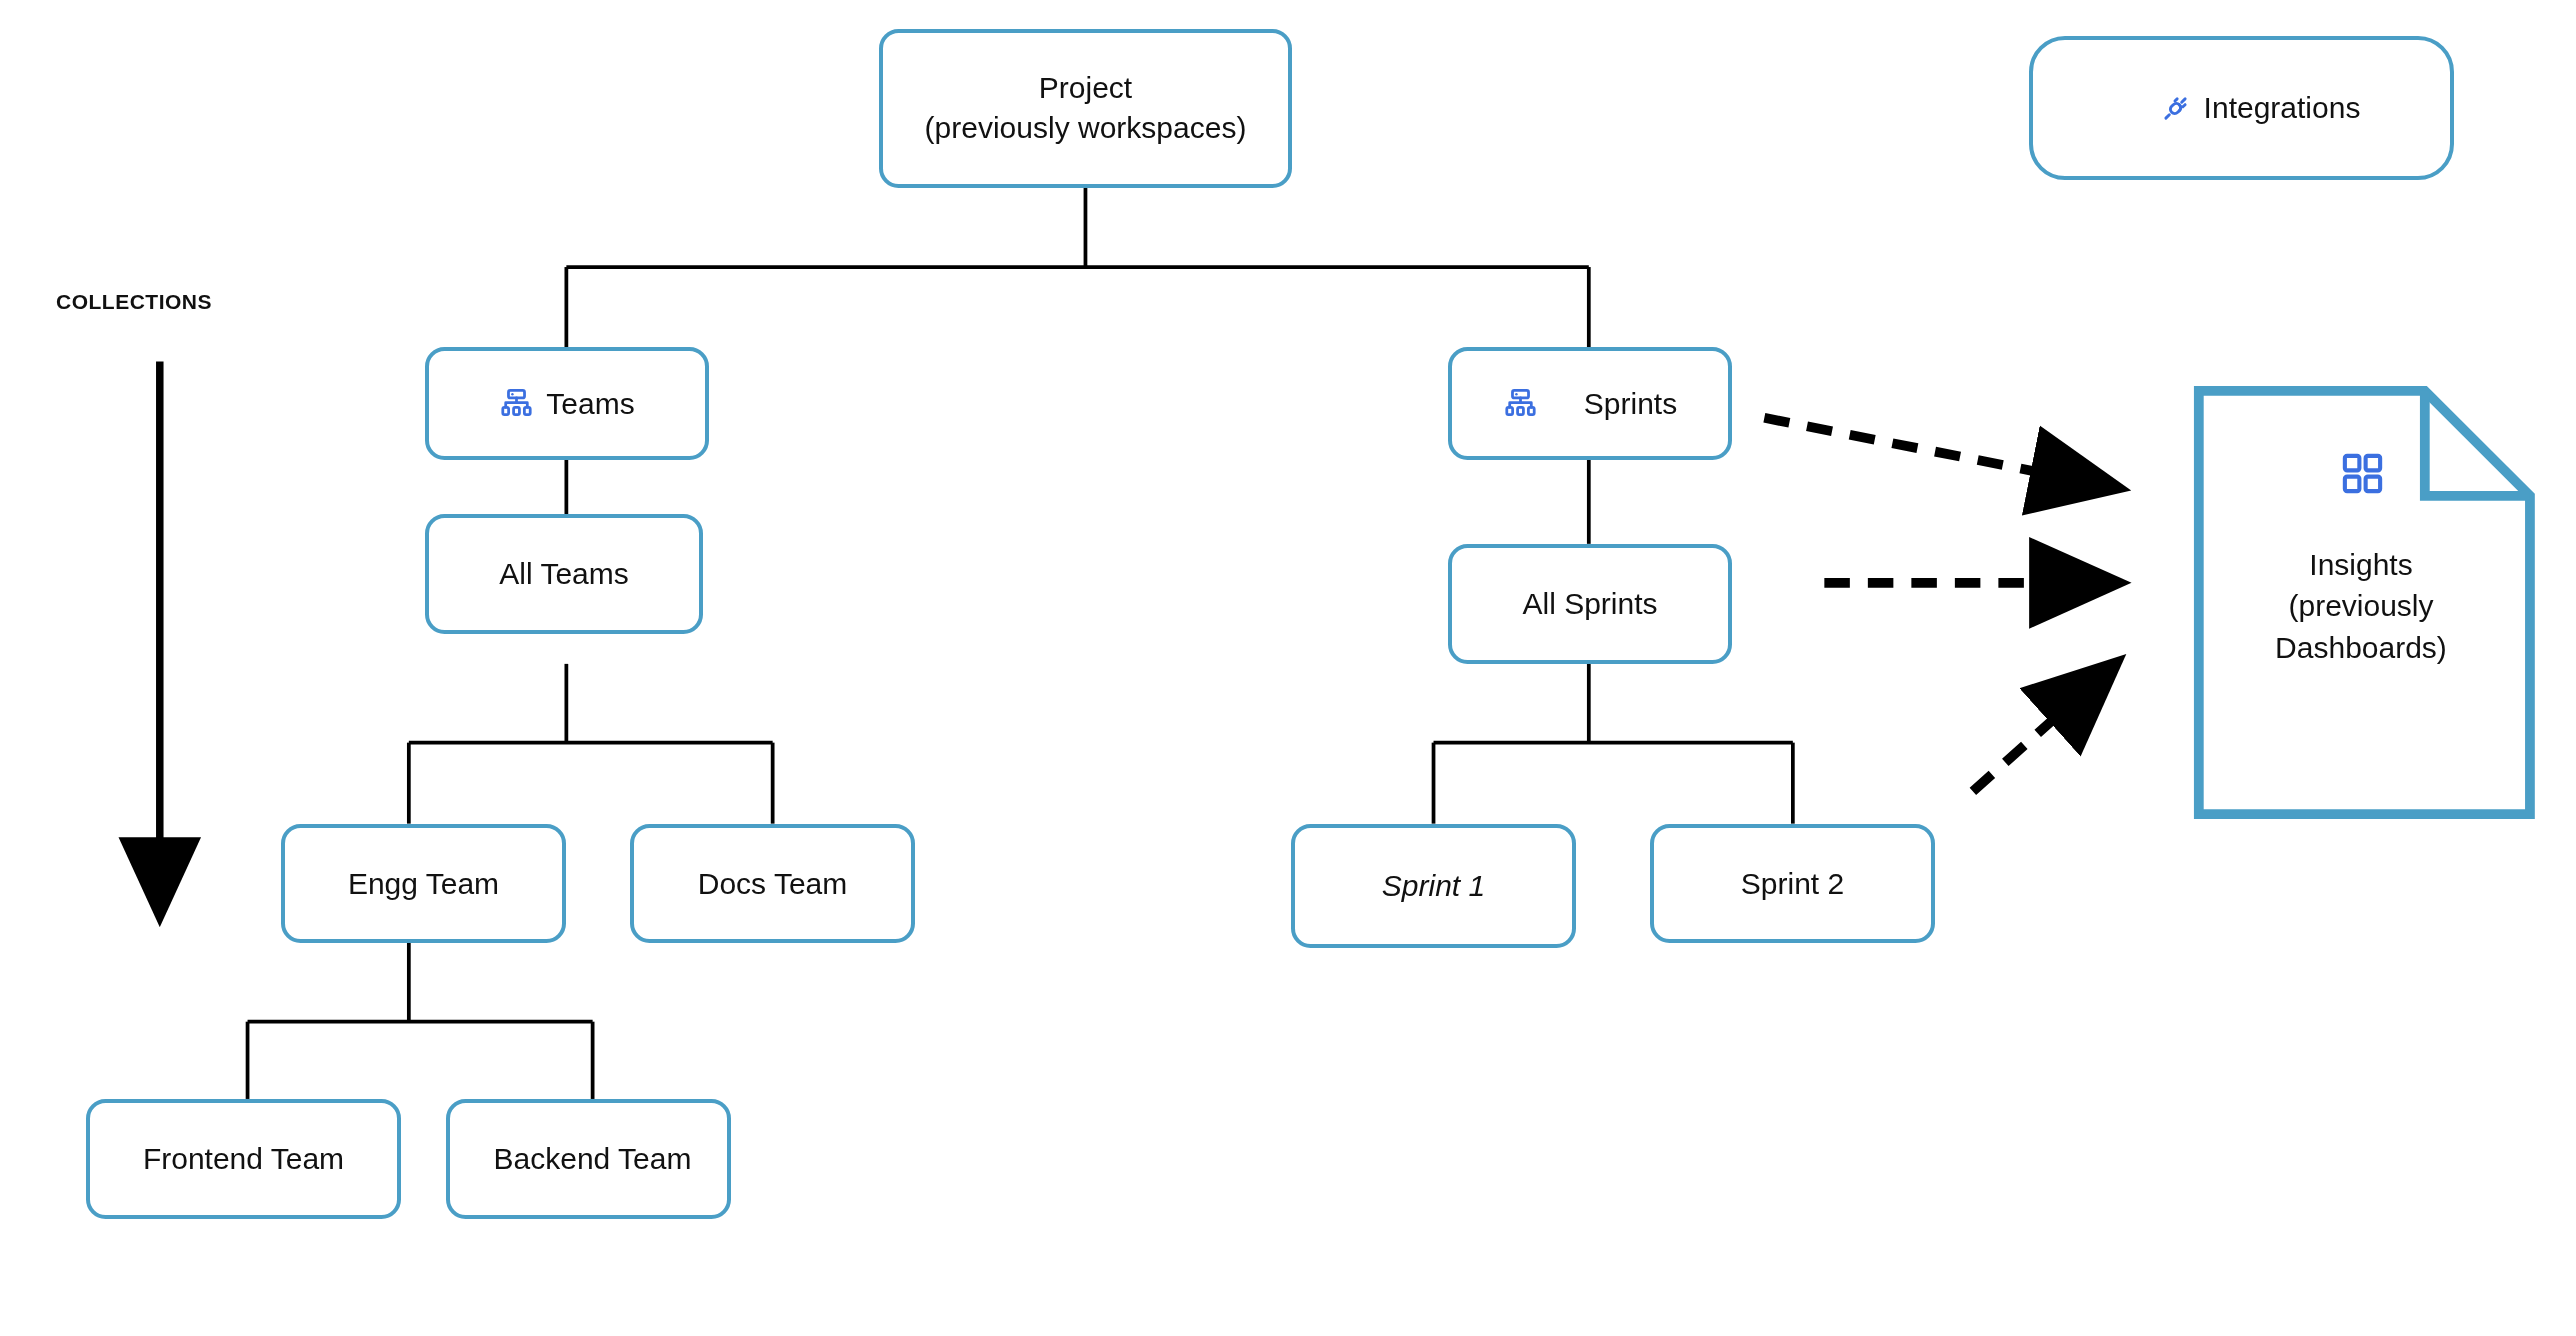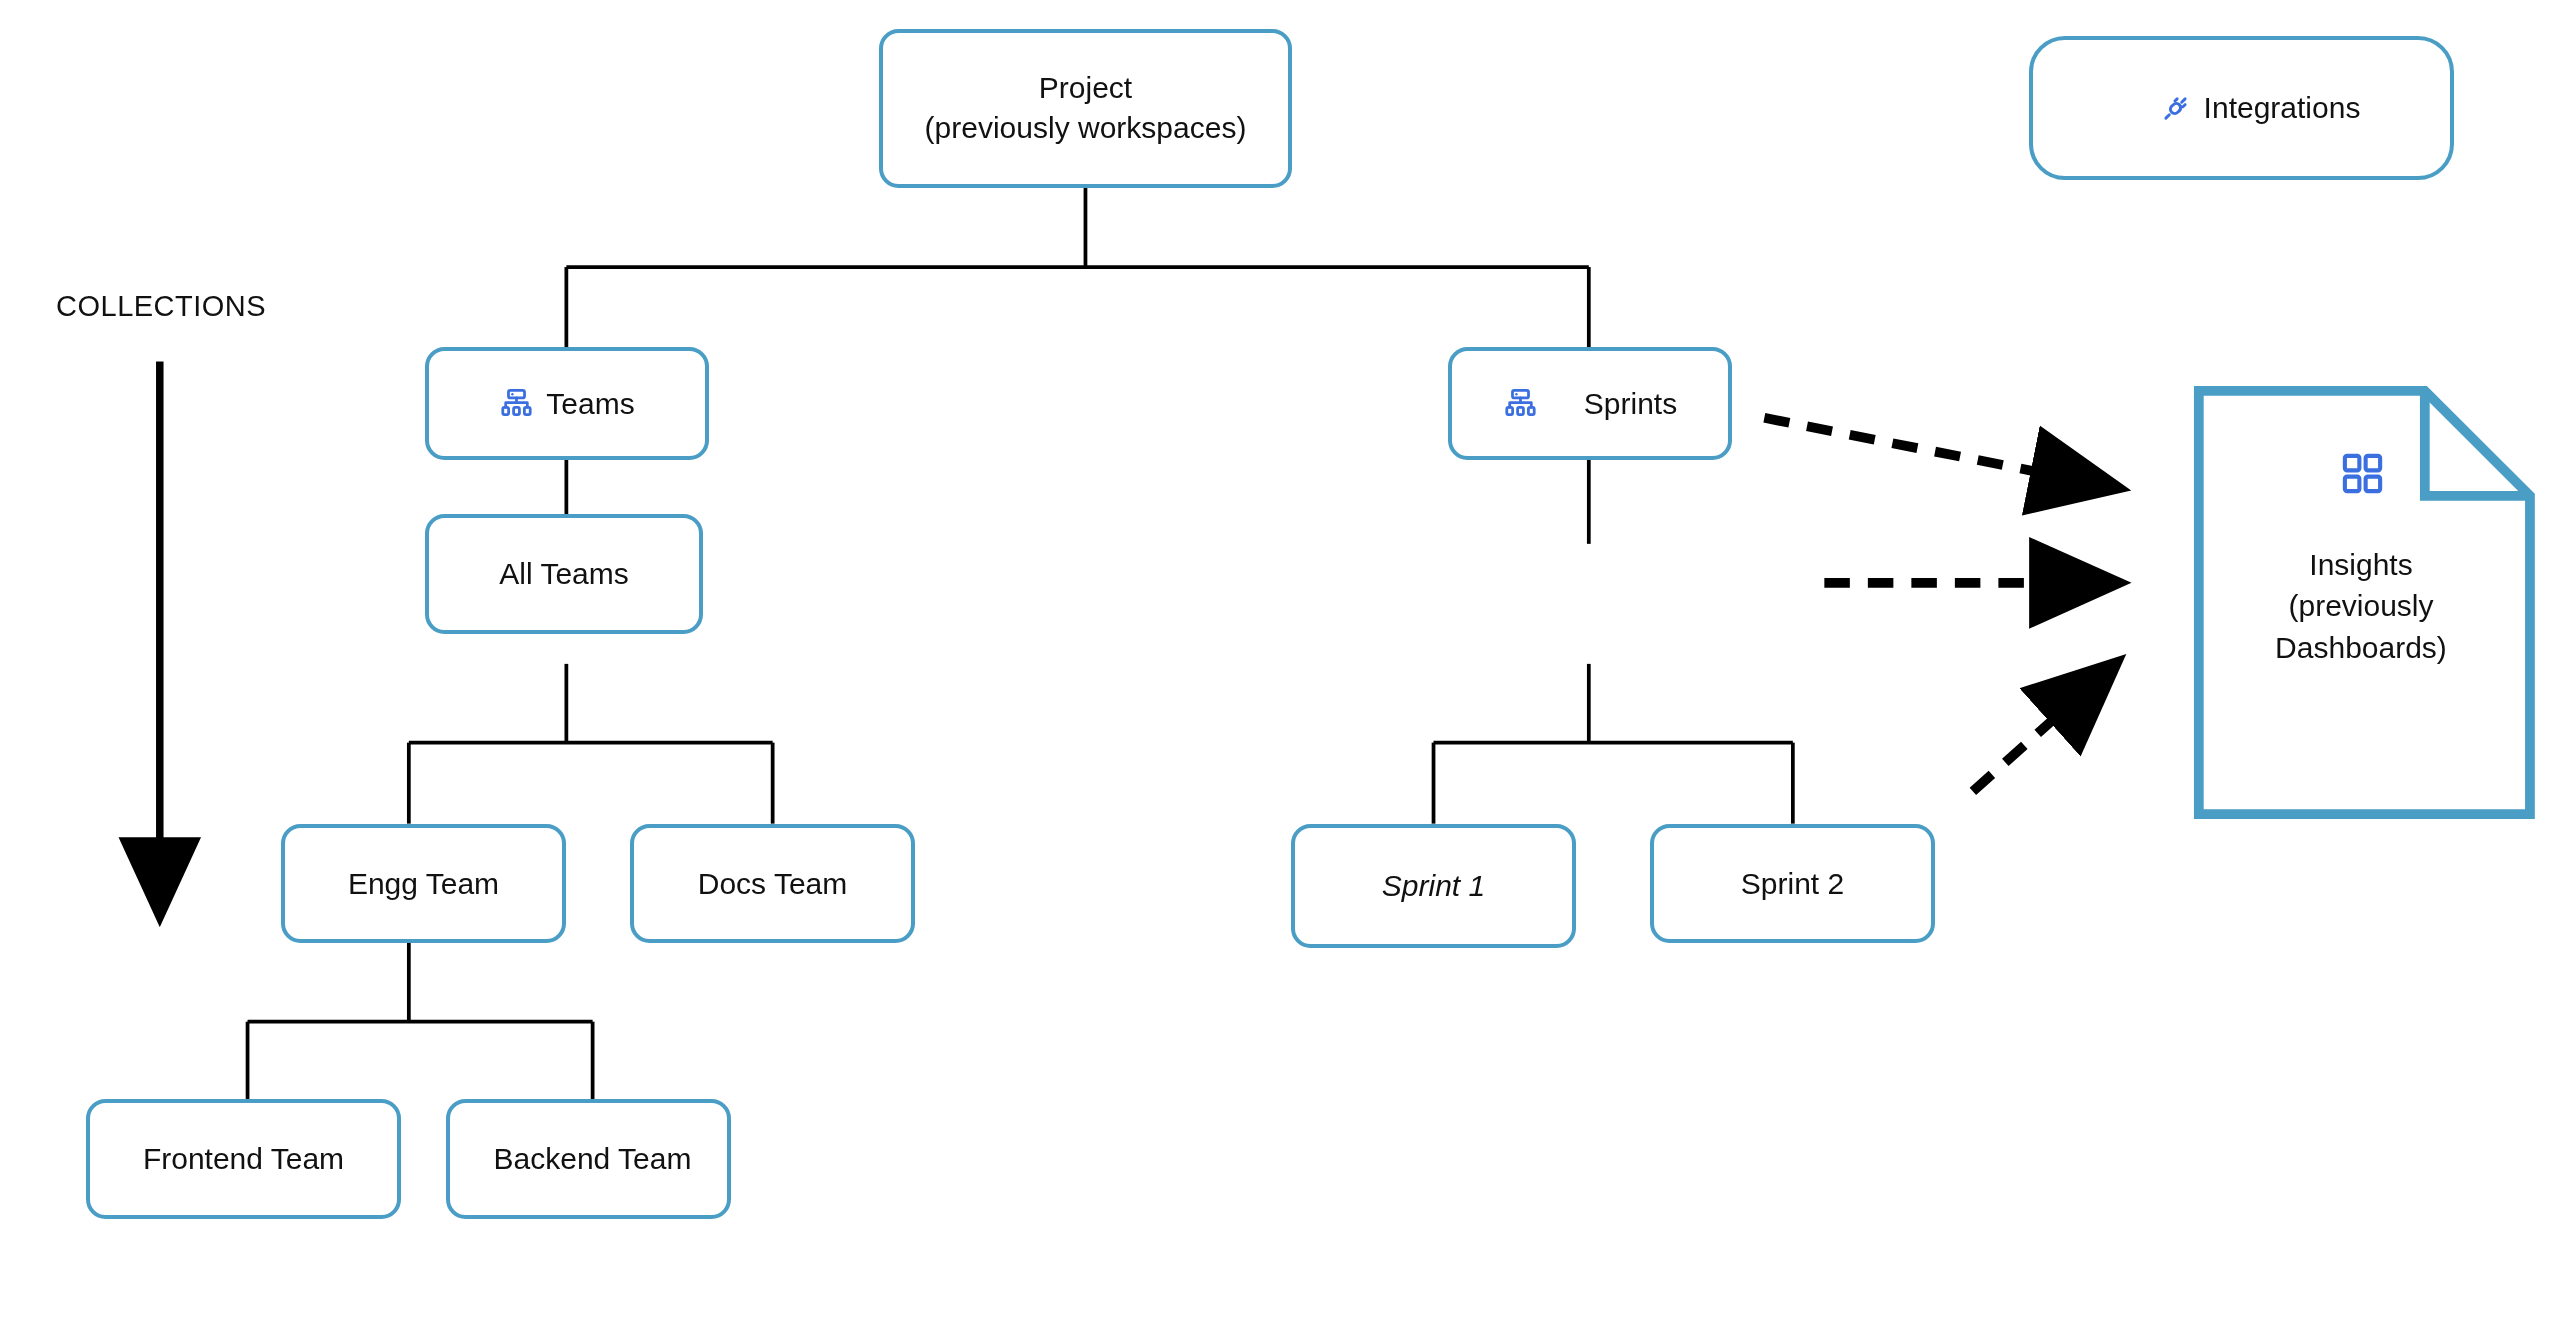--- a/index.html
+++ b/index.html
@@ -52,25 +52,26 @@
     padding-left: 36px;
   }
   .icon {
     display: inline-flex;
     align-items: center;
     justify-content: center;
     flex: 0 0 auto;
   }
   .section-label {
     position: absolute;
-    font-size: 29px;
+    font-size: 21px;
     letter-spacing: 0.5px;
     color: #111111;
     z-index: 3;
     white-space: nowrap;
+    font-weight: bold;
   }
   .doc-shape {
     position: absolute;
     z-index: 3;
   }
   .doc-text {
     position: absolute;
     z-index: 4;
     text-align: center;
     color: #111111;
@@ -183,20 +184,23 @@
         <rect x="17.4" y="14.6" width="4" height="5" rx="1.1"></rect>
       </svg>
     </span>
     <span class="label">Sprints</span>
   </div>
 
   <div class="node" style="left:425px; top:514px; width:278px; height:120px;">
     <span class="label">All Teams</span>
   </div>
 
+  <div class="node" style="left:1448px; top:544px; width:284px; height:120px;">
+    <span class="label">All Sprints</span>
+  </div>
 
   <div class="node" style="left:266px; top:824px; width:285px; height:119px;margin-left:15px;">
     <span class="label">Engg Team</span>
   </div>
 
   <div class="node" style="left:630px; top:824px; width:285px; height:119px;">
     <span class="label">Docs Team</span>
   </div>
 
   <div class="node" style="left:1291px; top:824px; width:285px; height:124px;font-style:italic;">

